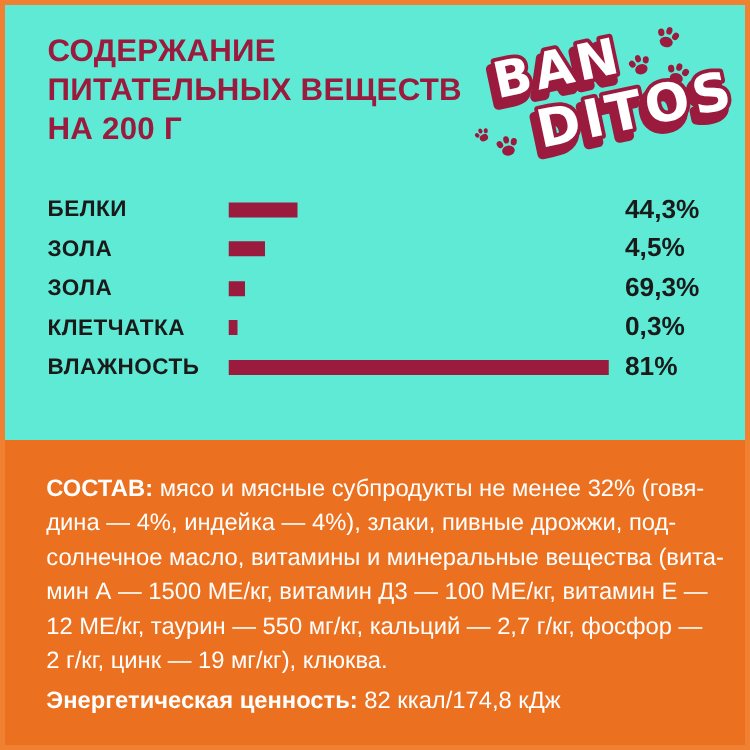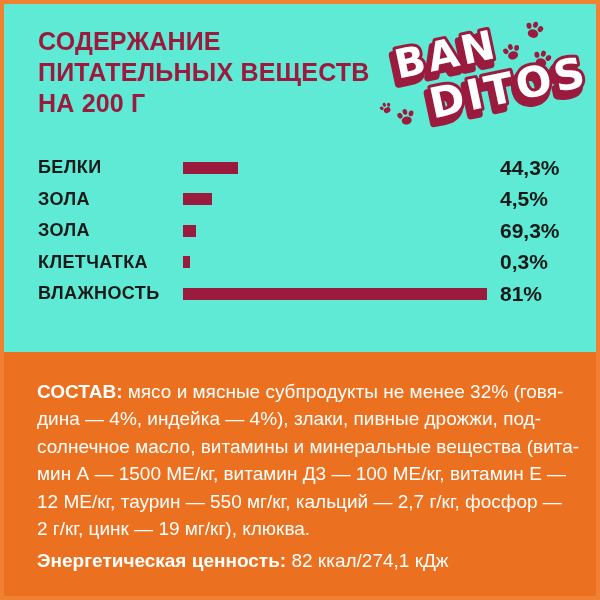--- a/index.html
+++ b/index.html
@@ -136,17 +136,17 @@
   <section class="bottom">
     <div class="comp">
       <div class="line"><span class="b">СОСТАВ:</span> <span>мясо и мясные субпродукты не менее 32% (говя-</span></div>
       <div class="line">дина — 4%, индейка — 4%), злаки, пивные дрожжи, под-</div>
       <div class="line">солнечное масло, витамины и минеральные вещества (вита-</div>
       <div class="line">мин А — 1500 МЕ/кг, витамин Д3 — 100 МЕ/кг, витамин Е —</div>
       <div class="line">12 МЕ/кг, таурин — 550 мг/кг, кальций — 2,7 г/кг, фосфор —</div>
       <div class="line">2 г/кг, цинк — 19 мг/кг), клюква.</div>
     </div>
     <div class="energy">
-      <span class="b">Энергетическая ценность:</span> <span>82 ккал/274,1 кДж</span>
+      <span class="b">Энергетическая ценность:</span> <span>82 ккал/174,8 кДж</span>
     </div>
   </section>
 
 </div>
 
 </body></html>

